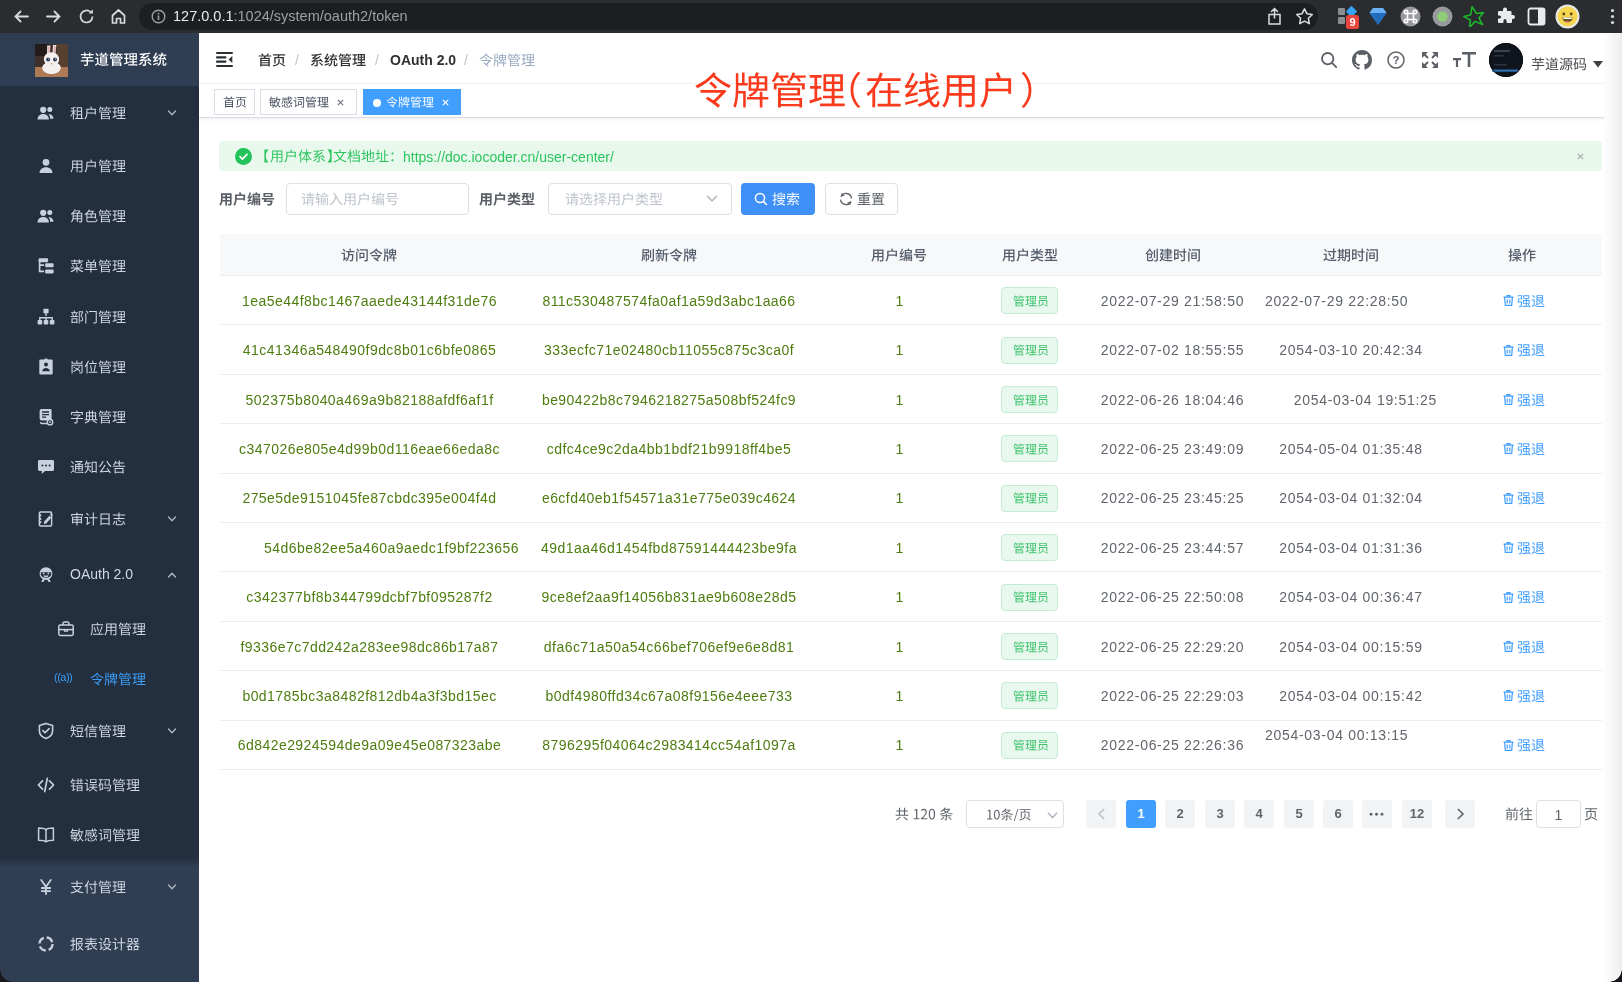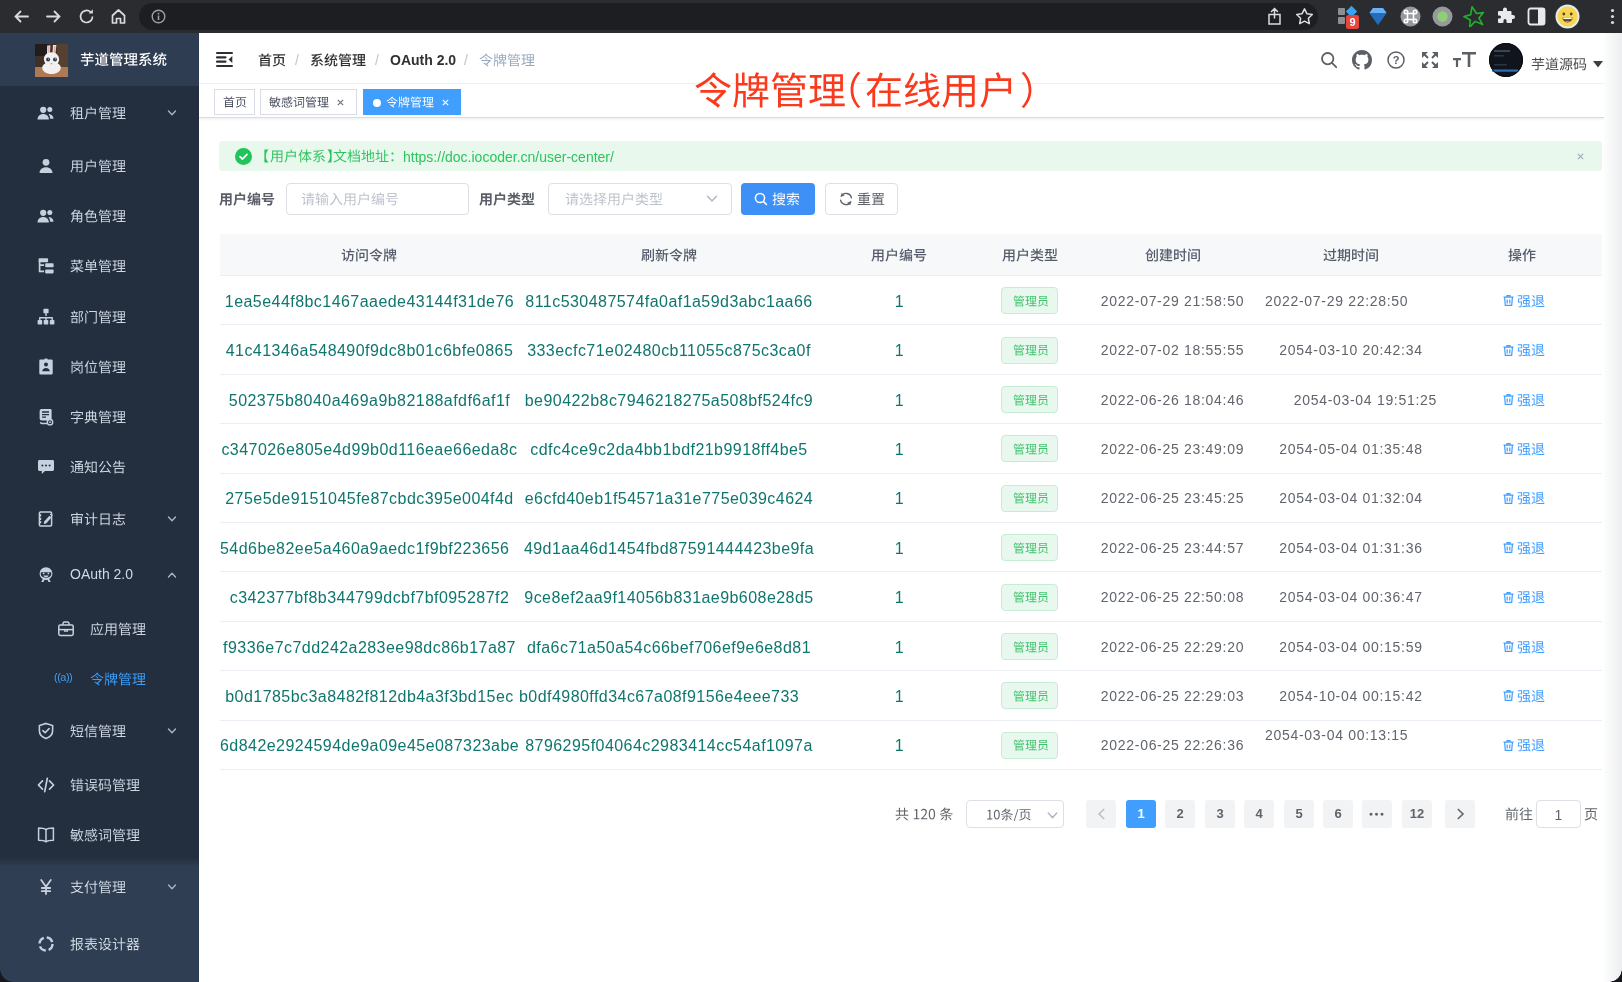--- a/index.html
+++ b/index.html
@@ -21,21 +21,21 @@
 .tag{position:absolute;top:56px;height:26px;line-height:25px;border:1px solid #d8dce5;background:#fff;
  color:#495060;font-size:12px}
 .tag.on{background:#409eff;border-color:#409eff;color:#fff}
 .alert{position:absolute;left:20px;top:108px;width:1383px;height:30px;background:#e8f8ec;border-radius:4px}
 .inp{position:absolute;border:1px solid #dcdfe6;border-radius:4px;background:#fff}
 .thead{position:absolute;left:21px;top:201px;width:1382px;height:42px;background:#f7f8fa;border-bottom:1px solid #ebeef5}
 .gtag{position:absolute;width:57px;height:27px;background:#e8f8ee;border:1px solid #c6edd4;border-radius:4px}
 .pbtn{position:absolute;top:767px;width:30px;height:28px;border-radius:3px;background:#f2f3f5;
  color:#5f646b;font-size:13px;font-weight:bold;text-align:center;line-height:28px}
 .pbtn.on{background:#409eff;color:#fff}
-.tok{font-size:16px;letter-spacing:.45px;color:#0f766e}.dat{font-size:14px;letter-spacing:.7px;color:#60656c}.burl{}</style></head><body>
+.tok{font-size:14px;letter-spacing:.45px;color:#4d7c0f}.dat{font-size:14px;letter-spacing:.7px;color:#60656c}.burl{}</style></head><body>
 <svg style="position:absolute;width:0;height:0" aria-hidden="true">
     <defs>
       <path id="b53F7" d="M292 710H700V617H292ZM172 815V513H828V815ZM53 450V342H241C221 276 197 207 176 158H689C676 86 661 46 642 32C629 24 616 23 594 23C563 23 489 24 422 30C444 -2 462 -50 464 -84C533 -88 599 -87 637 -85C684 -82 717 -75 747 -47C783 -13 807 62 827 217C830 233 833 267 833 267H352L376 342H943V450Z"></path>
       <path id="b578B" d="M611 792V452H721V792ZM794 838V411C794 398 790 395 775 395C761 393 712 393 666 395C681 366 697 320 702 290C772 290 824 292 861 308C898 326 908 354 908 409V838ZM364 709V604H279V709ZM148 243V134H438V54H46V-57H951V54H561V134H851V243H561V322H476V498H569V604H476V709H547V814H90V709H169V604H56V498H157C142 448 108 400 35 362C56 345 97 301 113 278C213 333 255 415 271 498H364V305H438V243Z"></path>
       <path id="b6237" d="M270 587H744V430H270V472ZM419 825C436 787 456 736 468 699H144V472C144 326 134 118 26 -24C55 -37 109 -75 132 -97C217 14 251 175 264 318H744V266H867V699H536L596 716C584 755 561 812 539 855Z"></path>
       <path id="b7528" d="M142 783V424C142 283 133 104 23 -17C50 -32 99 -73 118 -95C190 -17 227 93 244 203H450V-77H571V203H782V53C782 35 775 29 757 29C738 29 672 28 615 31C631 0 650 -52 654 -84C745 -85 806 -82 847 -63C888 -45 902 -12 902 52V783ZM260 668H450V552H260ZM782 668V552H571V668ZM260 440H450V316H257C259 354 260 390 260 423ZM782 440V316H571V440Z"></path>
       <path id="b7C7B" d="M162 788C195 751 230 702 251 664H64V554H346C267 492 153 442 38 416C63 392 98 346 115 316C237 351 352 416 438 499V375H559V477C677 423 811 358 884 317L943 414C871 452 746 507 636 554H939V664H739C772 699 814 749 853 801L724 837C702 792 664 731 631 690L707 664H559V849H438V664H303L370 694C351 735 306 793 266 833ZM436 355C433 325 429 297 424 271H55V160H377C326 95 228 50 31 23C54 -5 83 -57 93 -90C328 -50 442 20 500 120C584 2 708 -62 901 -88C916 -53 948 -1 975 25C804 39 683 82 608 160H948V271H551C556 298 559 326 562 355Z"></path>
       <path id="b7F16" d="M59 413C74 421 97 427 174 437C145 388 119 351 106 334C77 297 56 273 32 268C44 240 62 190 67 169C89 184 127 197 341 249C337 272 334 315 335 345L211 319C272 403 330 500 376 594L284 649C269 612 251 575 232 539L161 534C213 617 263 718 298 815L186 854C157 736 97 609 78 577C58 544 43 522 23 517C36 488 53 435 59 413ZM590 825C600 802 612 774 621 748H403V530C403 408 397 239 346 96L324 187C215 142 102 96 27 70L55 -39L345 92C332 56 316 22 297 -9C321 -20 369 -56 387 -76C440 9 471 119 489 229V-80H580V130H626V-60H699V130H740V-58H812V130H854V14C854 6 852 4 846 4C841 4 828 4 813 4C824 -18 835 -55 837 -81C871 -81 896 -79 918 -64C940 -49 944 -25 944 12V424H509L511 483H928V748H753C742 781 723 825 706 858ZM626 328V221H580V328ZM699 328H740V221H699ZM812 328H854V221H812ZM511 651H817V579H511Z"></path>
       <path id="m4EE4" d="M396 547C449 502 513 438 542 395L614 456C583 498 516 560 463 602ZM164 385V293H688C636 240 574 178 515 121C463 153 409 185 364 210L296 141C409 75 560 -26 630 -90L703 -9C675 14 637 42 595 70C690 163 793 268 869 348L798 390L782 385ZM508 850C402 709 211 581 30 508C56 484 84 450 99 426C243 493 391 591 507 706C619 596 777 489 908 429C924 455 956 495 979 515C839 568 670 670 566 770L595 805Z"></path>
       <path id="m4F5C" d="M521 833C473 688 393 542 304 450C325 435 362 402 376 385C425 439 472 510 514 588H570V-84H667V151H956V240H667V374H942V461H667V588H966V679H560C579 722 597 766 613 810ZM270 840C216 692 126 546 30 451C47 429 74 376 83 353C111 382 139 415 166 452V-83H262V601C300 669 334 741 362 812Z"></path>
@@ -174,20 +174,21 @@
     <div id="pill"></div>
     <svg class="abs" style="left:151px;top:9px" width="15" height="15" viewBox="0 0 15 15">
       <g fill="none" stroke="#9aa0a6" stroke-width="1.4">
         <circle cx="7.5" cy="7.5" r="6.3"></circle>
       </g>
       <g fill="#9aa0a6">
         <rect x="6.7" y="6.5" width="1.6" height="4.5"></rect>
         <rect x="6.7" y="3.8" width="1.6" height="1.6"></rect>
       </g>
     </svg>
+    <div class="abs burl">127.0.0.1<span>:1024/system/oauth2/token</span></div>
     <svg class="abs" style="left:1267px;top:7px" width="15" height="19" viewBox="0 0 15 19">
       <g fill="none" stroke="#dadcdf" stroke-width="1.5">
         <path d="M2 7.5h11V17H2z"></path>
         <path d="M7.5 11V1.8M4.5 4.5l3-3 3 3" stroke-linecap="round"></path>
       </g>
     </svg>
     <svg class="abs" style="left:1295px;top:7px" width="19" height="19" viewBox="0 0 19 19">
       <path fill="none" stroke="#dadcdf" stroke-width="1.5" stroke-linejoin="round" d="M9.5 1.8l2.4 4.9 5.4.8-3.9 3.8.9 5.4-4.8-2.5-4.8 2.5.9-5.4L1.7 7.5l5.4-.8z"></path>
     </svg>
     <svg class="abs" style="left:1337px;top:5px" width="26" height="26" viewBox="0 0 26 26">
@@ -958,21 +959,21 @@
         <path d="M1.5 3.2h10M5 3V1.6h3V3M2.6 3.4l.7 8h6.4l.7-8M5.2 5.4v4M7.8 5.4v4"></path>
       </g>
     </svg>
     <svg class="abs " style="left:1318px;top:458.3px" width="28.0" height="14.0" viewBox="0 0 28.0 14.0">
       <g fill="#409eff" transform="translate(0,12.3) scale(0.01400,-0.01400)">
         <use href="#r5F3A"></use>
         <use href="#r9000" x="1000"></use>
       </g>
     </svg>
     <div class="abs" style="left:21px;top:538.4px;width:1382px;height:1px;background:#ebeef5"></div>
-    <div class="abs tok" style="left:21px;top:506.7px;width:299px;text-align:left">54d6be82ee5a460a9aedc1f9bf223656</div>
+    <div class="abs tok" style="left:21px;top:506.7px;width:299px;text-align:right">54d6be82ee5a460a9aedc1f9bf223656</div>
     <div class="abs tok" style="left:320px;top:506.7px;width:300px;text-align:center">49d1aa46d1454fbd87591444423be9fa</div>
     <div class="abs tok" style="left:620px;top:506.7px;width:161px;text-align:center">1</div>
     <div class="gtag" style="left:802px;top:501.2px"></div>
     <svg class="abs " style="left:814px;top:508.7px" width="36.0" height="12.0" viewBox="0 0 36.0 12.0">
       <g fill="#3ec26b" transform="translate(0,10.6) scale(0.01200,-0.01200)">
         <use href="#r7BA1"></use>
         <use href="#r7406" x="1000"></use>
         <use href="#r5458" x="2000"></use>
       </g>
     </svg>
@@ -1034,32 +1035,32 @@
       </g>
     </svg>
     <svg class="abs " style="left:1318px;top:606.5px" width="28.0" height="14.0" viewBox="0 0 28.0 14.0">
       <g fill="#409eff" transform="translate(0,12.3) scale(0.01400,-0.01400)">
         <use href="#r5F3A"></use>
         <use href="#r9000" x="1000"></use>
       </g>
     </svg>
     <div class="abs" style="left:21px;top:686.6px;width:1382px;height:1px;background:#ebeef5"></div>
     <div class="abs tok" style="left:21px;top:654.9px;width:299px;text-align:center">b0d1785bc3a8482f812db4a3f3bd15ec</div>
-    <div class="abs tok" style="left:320px;top:654.9px;width:300px;text-align:left">b0df4980ffd34c67a08f9156e4eee733</div>
+    <div class="abs tok" style="left:320px;top:654.9px;width:300px;text-align:center">b0df4980ffd34c67a08f9156e4eee733</div>
     <div class="abs tok" style="left:620px;top:654.9px;width:161px;text-align:center">1</div>
     <div class="gtag" style="left:802px;top:649.4px"></div>
     <svg class="abs " style="left:814px;top:656.9px" width="36.0" height="12.0" viewBox="0 0 36.0 12.0">
       <g fill="#3ec26b" transform="translate(0,10.6) scale(0.01200,-0.01200)">
         <use href="#r7BA1"></use>
         <use href="#r7406" x="1000"></use>
         <use href="#r5458" x="2000"></use>
       </g>
     </svg>
     <div class="abs dat" style="left:881px;top:654.9px;width:185px;text-align:center">2022-06-25 22:29:03</div>
-    <div class="abs dat" style="left:1066px;top:654.9px;width:172px;text-align:center">2054-10-04 00:15:42</div>
+    <div class="abs dat" style="left:1066px;top:654.9px;width:172px;text-align:center">2054-03-04 00:15:42</div>
     <svg class="abs" style="left:1303px;top:656.4px" width="13" height="13" viewBox="0 0 13 13">
       <g fill="none" stroke="#409eff" stroke-width="1.2">
         <path d="M1.5 3.2h10M5 3V1.6h3V3M2.6 3.4l.7 8h6.4l.7-8M5.2 5.4v4M7.8 5.4v4"></path>
       </g>
     </svg>
     <svg class="abs " style="left:1318px;top:655.9px" width="28.0" height="14.0" viewBox="0 0 28.0 14.0">
       <g fill="#409eff" transform="translate(0,12.3) scale(0.01400,-0.01400)">
         <use href="#r5F3A"></use>
         <use href="#r9000" x="1000"></use>
       </g>

